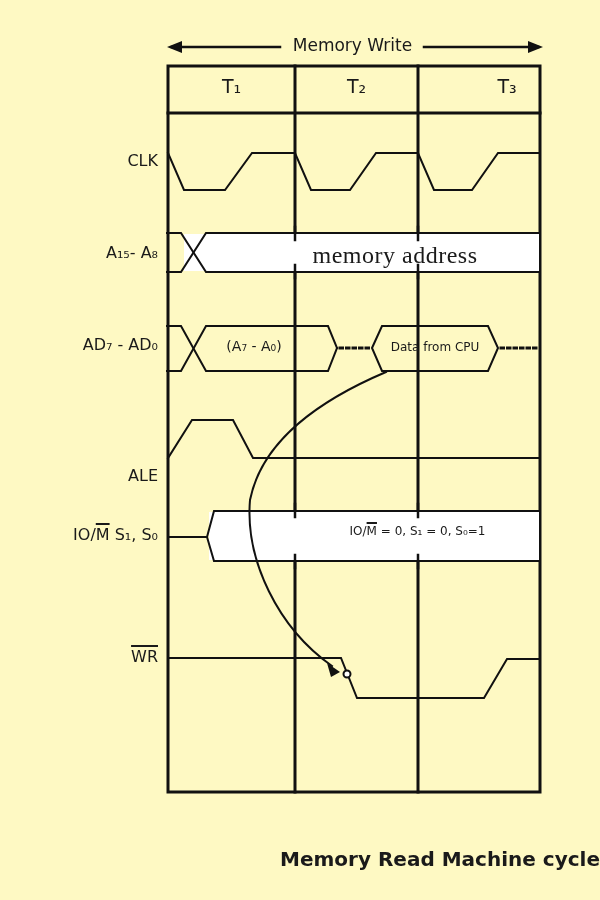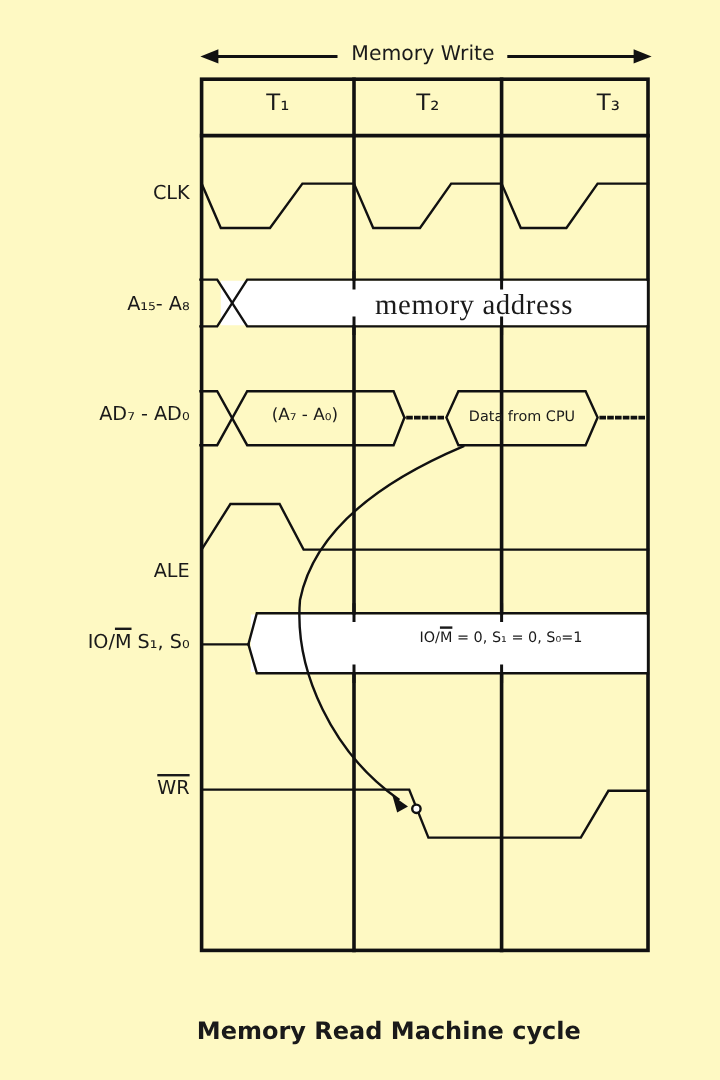--- a/index.html
+++ b/index.html
@@ -95,14 +95,14 @@
   <div class="txt right lbl" style="left:0;top:336px;width:158px;">AD₇ - AD₀</div>
   <div class="txt right lbl" style="left:0;top:439px;width:158px;margin-top:28px;">ALE</div>
   <div class="txt right lbl" style="left:0;top:526px;width:158px;"><span>IO/</span><span class="ov">M</span><span> S₁, S₀</span></div>
   <div class="txt right lbl" style="left:0;top:648px;width:158px;"><span class="ov">WR</span></div>
 
   <div class="txt center" style="left:250px;top:242px;width:290px;font-size:24px;letter-spacing:0.5px;font-family:Liberation Serif, serif;">memory address</div>
   <div class="txt center" style="left:198px;top:338px;width:112px;font-size:14px;">(A₇ - A₀)</div>
   <div class="txt center" style="left:378px;top:341px;width:114px;font-size:12px;">Data from CPU</div>
   <div class="txt center" style="left:295px;top:525px;width:245px;font-size:12px;"><span>IO/</span><span class="ov">M</span><span> = 0, S₁ = 0, S₀=1</span></div>
 
-  <div class="txt center caption" style="left:48px;top:848px;width:552px;">Memory Read Machine cycle</div>
+  <div class="txt center caption" style="left:48px;top:848px;width:552px;text-align:right;">Memory Read Machine cycle</div>
 </div>
 
 </body></html>

